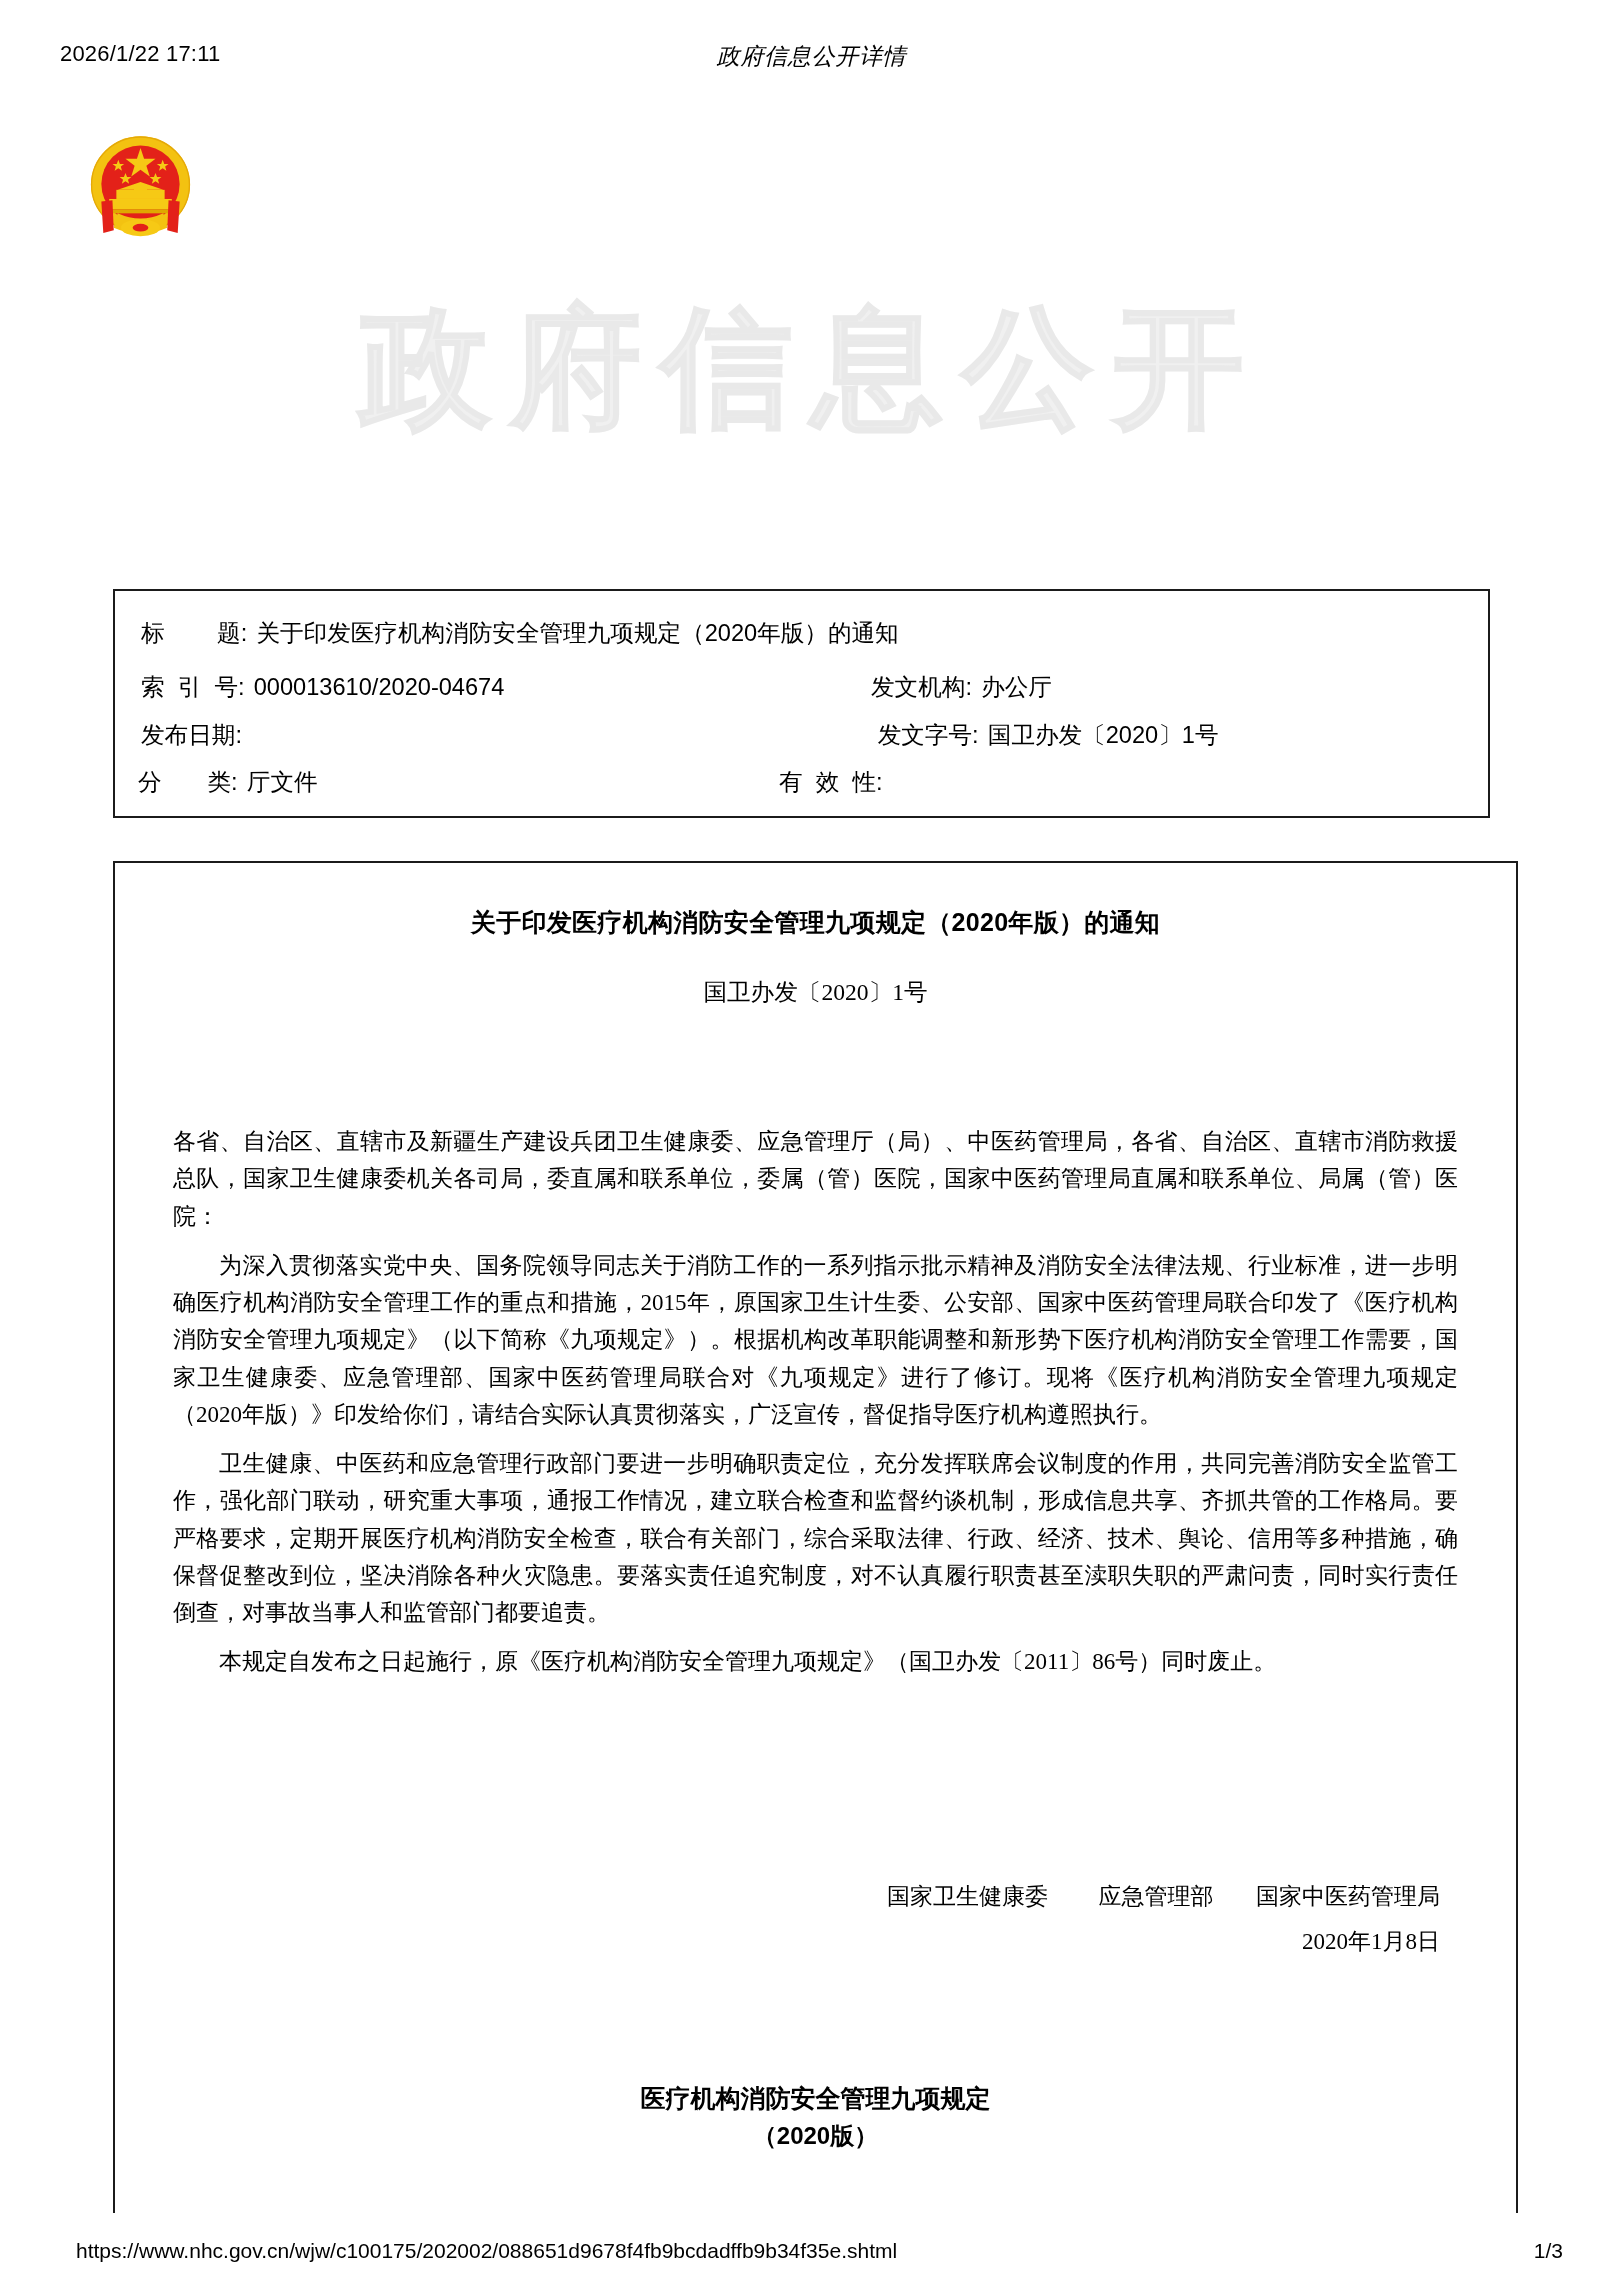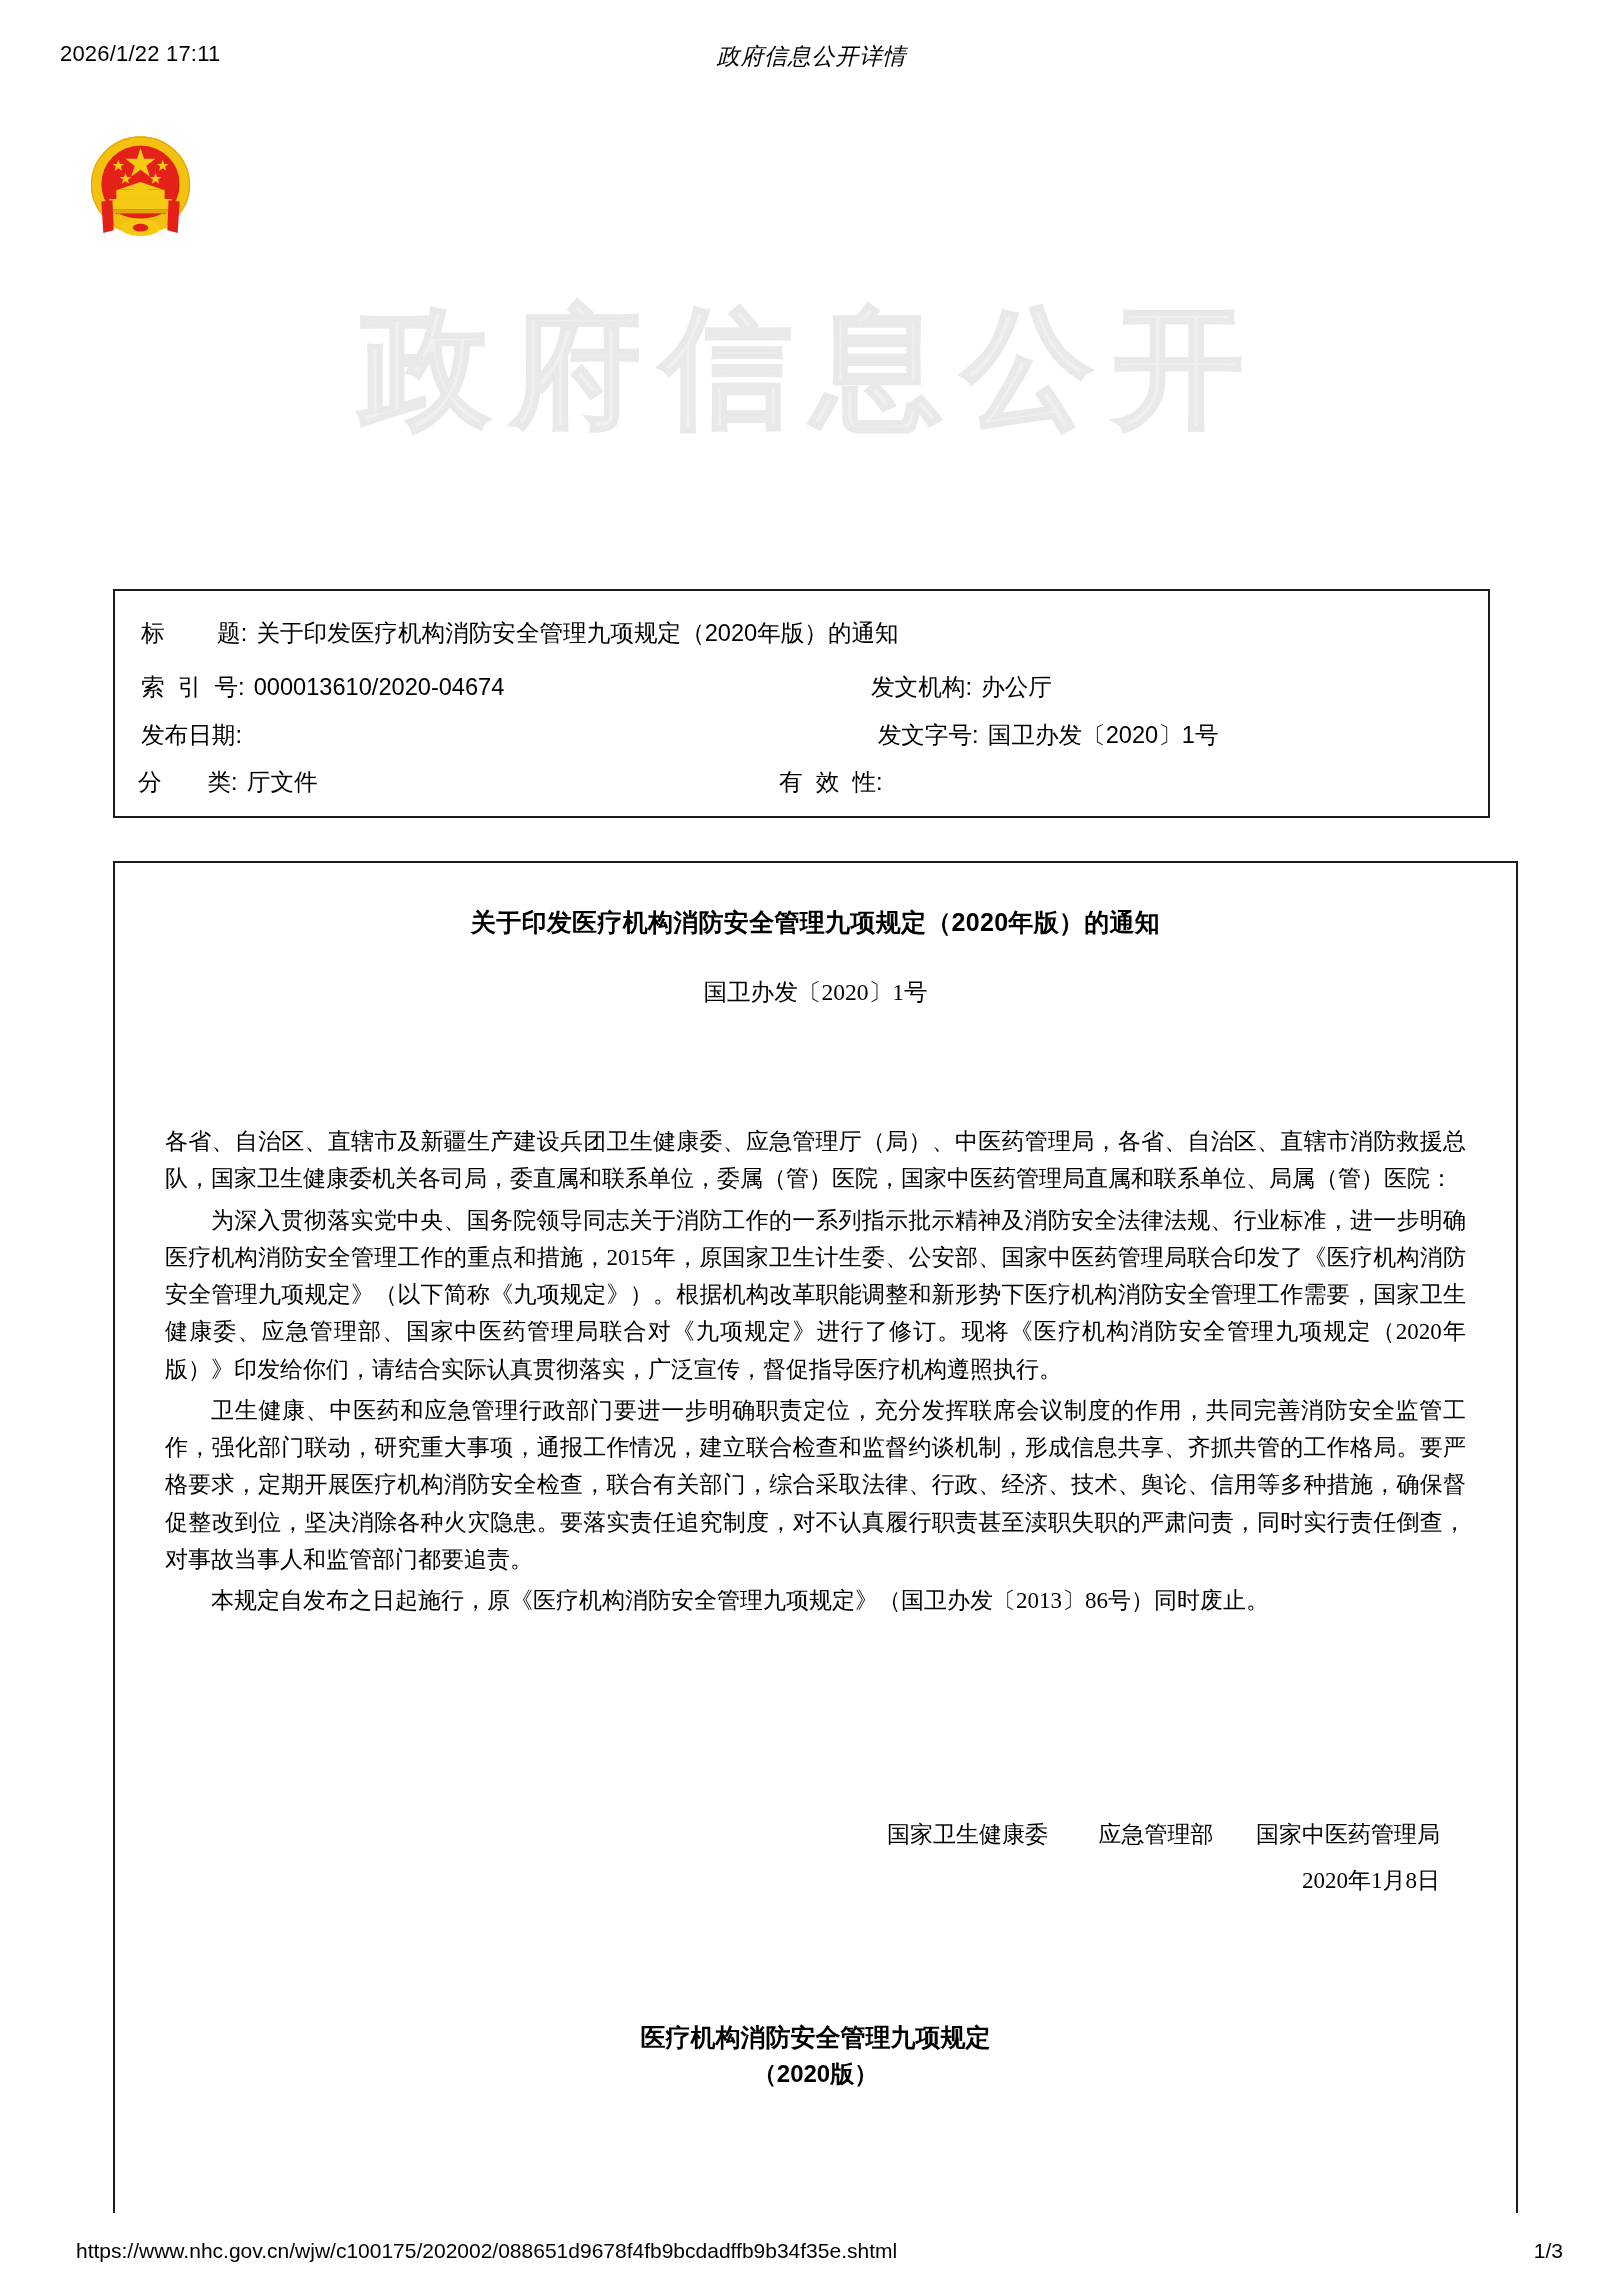--- a/index.html
+++ b/index.html
@@ -149,21 +149,21 @@
 
   .body-text {
     margin-top: 115px;
     font-family: "Liberation Serif", "DejaVu Serif", serif;
     font-size: 23px;
     line-height: 1.62;
     text-align: justify;
     text-justify: inter-character;
   }
   .body-text p {
-    margin: 4px;
+    margin: 12px;
     text-indent: 2em;
   }
   .body-text p.noindent { text-indent: 0; }
 
   .sign-block {
     margin-top: 196px;
     font-family: "Liberation Serif", "DejaVu Serif", serif;
     font-size: 23px;
     text-align: right;
     line-height: 1.75;
@@ -299,21 +299,21 @@
 <div class="doc-box">
   <div class="doc-inner">
 
     <div class="doc-title">关于印发医疗机构消防安全管理九项规定（2020年版）的通知</div>
     <div class="doc-number">国卫办发〔2020〕1号</div>
 
     <div class="body-text">
       <p class="noindent">各省、自治区、直辖市及新疆生产建设兵团卫生健康委、应急管理厅（局）、中医药管理局，各省、自治区、直辖市消防救援总队，国家卫生健康委机关各司局，委直属和联系单位，委属（管）医院，国家中医药管理局直属和联系单位、局属（管）医院：</p>
       <p>为深入贯彻落实党中央、国务院领导同志关于消防工作的一系列指示批示精神及消防安全法律法规、行业标准，进一步明确医疗机构消防安全管理工作的重点和措施，2015年，原国家卫生计生委、公安部、国家中医药管理局联合印发了《医疗机构消防安全管理九项规定》（以下简称《九项规定》）。根据机构改革职能调整和新形势下医疗机构消防安全管理工作需要，国家卫生健康委、应急管理部、国家中医药管理局联合对《九项规定》进行了修订。现将《医疗机构消防安全管理九项规定（2020年版）》印发给你们，请结合实际认真贯彻落实，广泛宣传，督促指导医疗机构遵照执行。</p>
       <p>卫生健康、中医药和应急管理行政部门要进一步明确职责定位，充分发挥联席会议制度的作用，共同完善消防安全监管工作，强化部门联动，研究重大事项，通报工作情况，建立联合检查和监督约谈机制，形成信息共享、齐抓共管的工作格局。要严格要求，定期开展医疗机构消防安全检查，联合有关部门，综合采取法律、行政、经济、技术、舆论、信用等多种措施，确保督促整改到位，坚决消除各种火灾隐患。要落实责任追究制度，对不认真履行职责甚至渎职失职的严肃问责，同时实行责任倒查，对事故当事人和监管部门都要追责。</p>
-      <p>本规定自发布之日起施行，原《医疗机构消防安全管理九项规定》（国卫办发〔2013〕86号）同时废止。</p>
+      <p>本规定自发布之日起施行，原《医疗机构消防安全管理九项规定》（国卫办发〔2011〕86号）同时废止。</p>
     </div>
 
     <div class="sign-block">
       <div class="sign-orgs">
         <span>国家卫生健康委</span>
         <span class="gap1"></span>
         <span>应急管理部</span>
         <span class="gap2"></span>
         <span>国家中医药管理局</span>
       </div>

